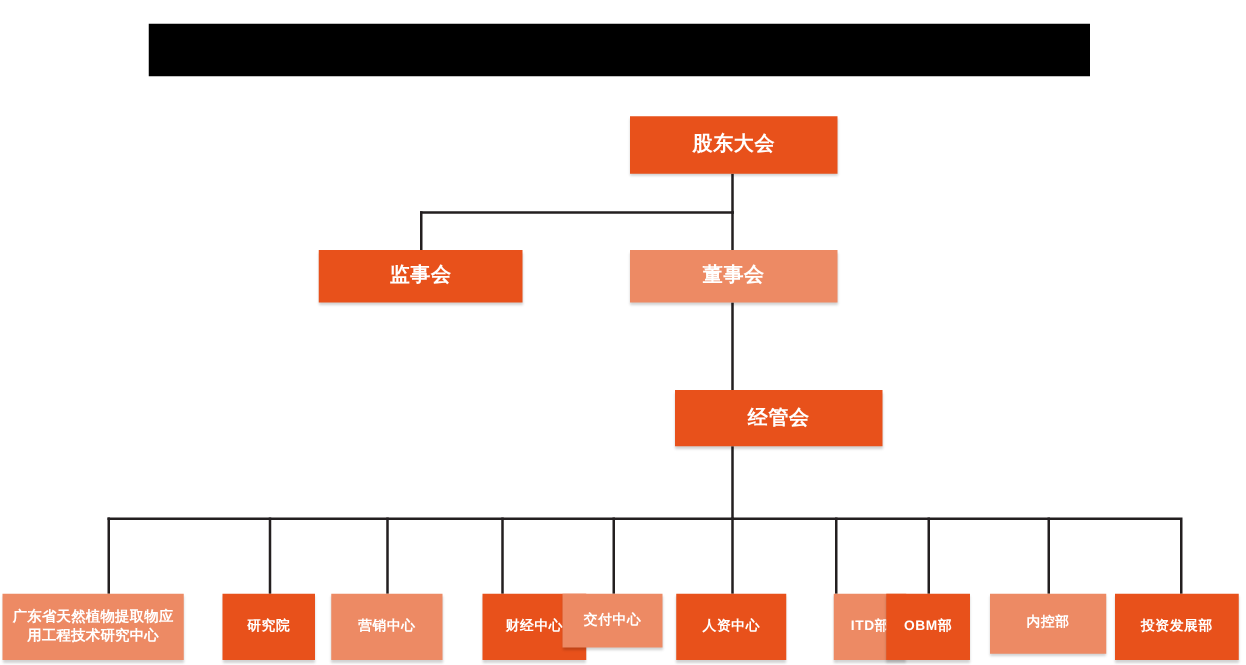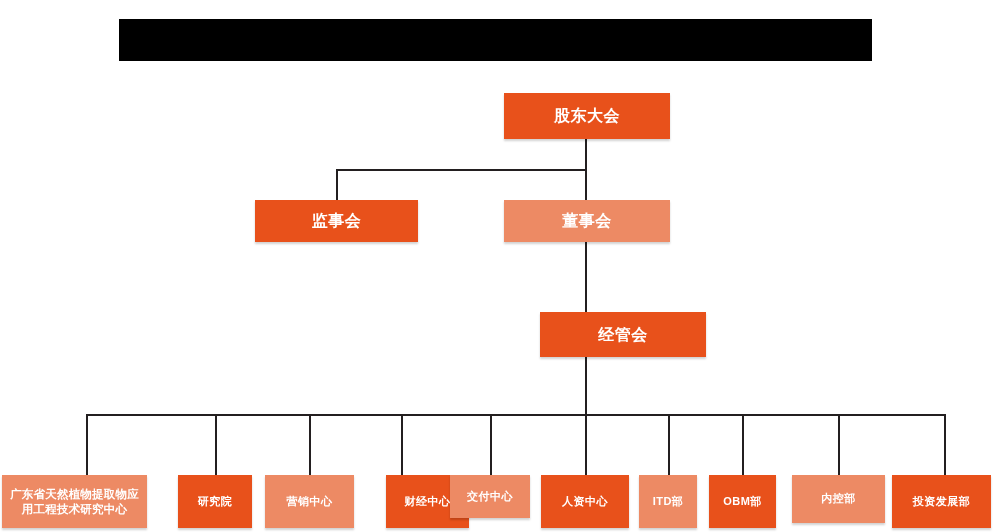--- a/index.html
+++ b/index.html
@@ -139,21 +139,21 @@
   </div>
 
   <div class="node light leaf" style="left:450px; top:475px; width:80px; height:43px;text-align:right;">
     <span class="node-label">交付中心</span>
   </div>
 
   <div class="node dark leaf" style="left:541px; top:475px; width:88px; height:53px;">
     <span class="node-label">人资中心</span>
   </div>
 
-  <div class="node light leaf" style="left:639px; top:475px; width:58px; height:53px;">
+  <div class="node light leaf" style="left:667px; top:475px; width:58px; height:53px;">
     <span class="node-label">ITD部</span>
   </div>
 
   <div class="node dark leaf" style="left:709px; top:475px; width:67px; height:53px;">
     <span class="node-label">OBM部</span>
   </div>
 
   <div class="node light leaf" style="left:792px; top:475px; width:93px; height:48px;">
     <span class="node-label">内控部</span>
   </div>

